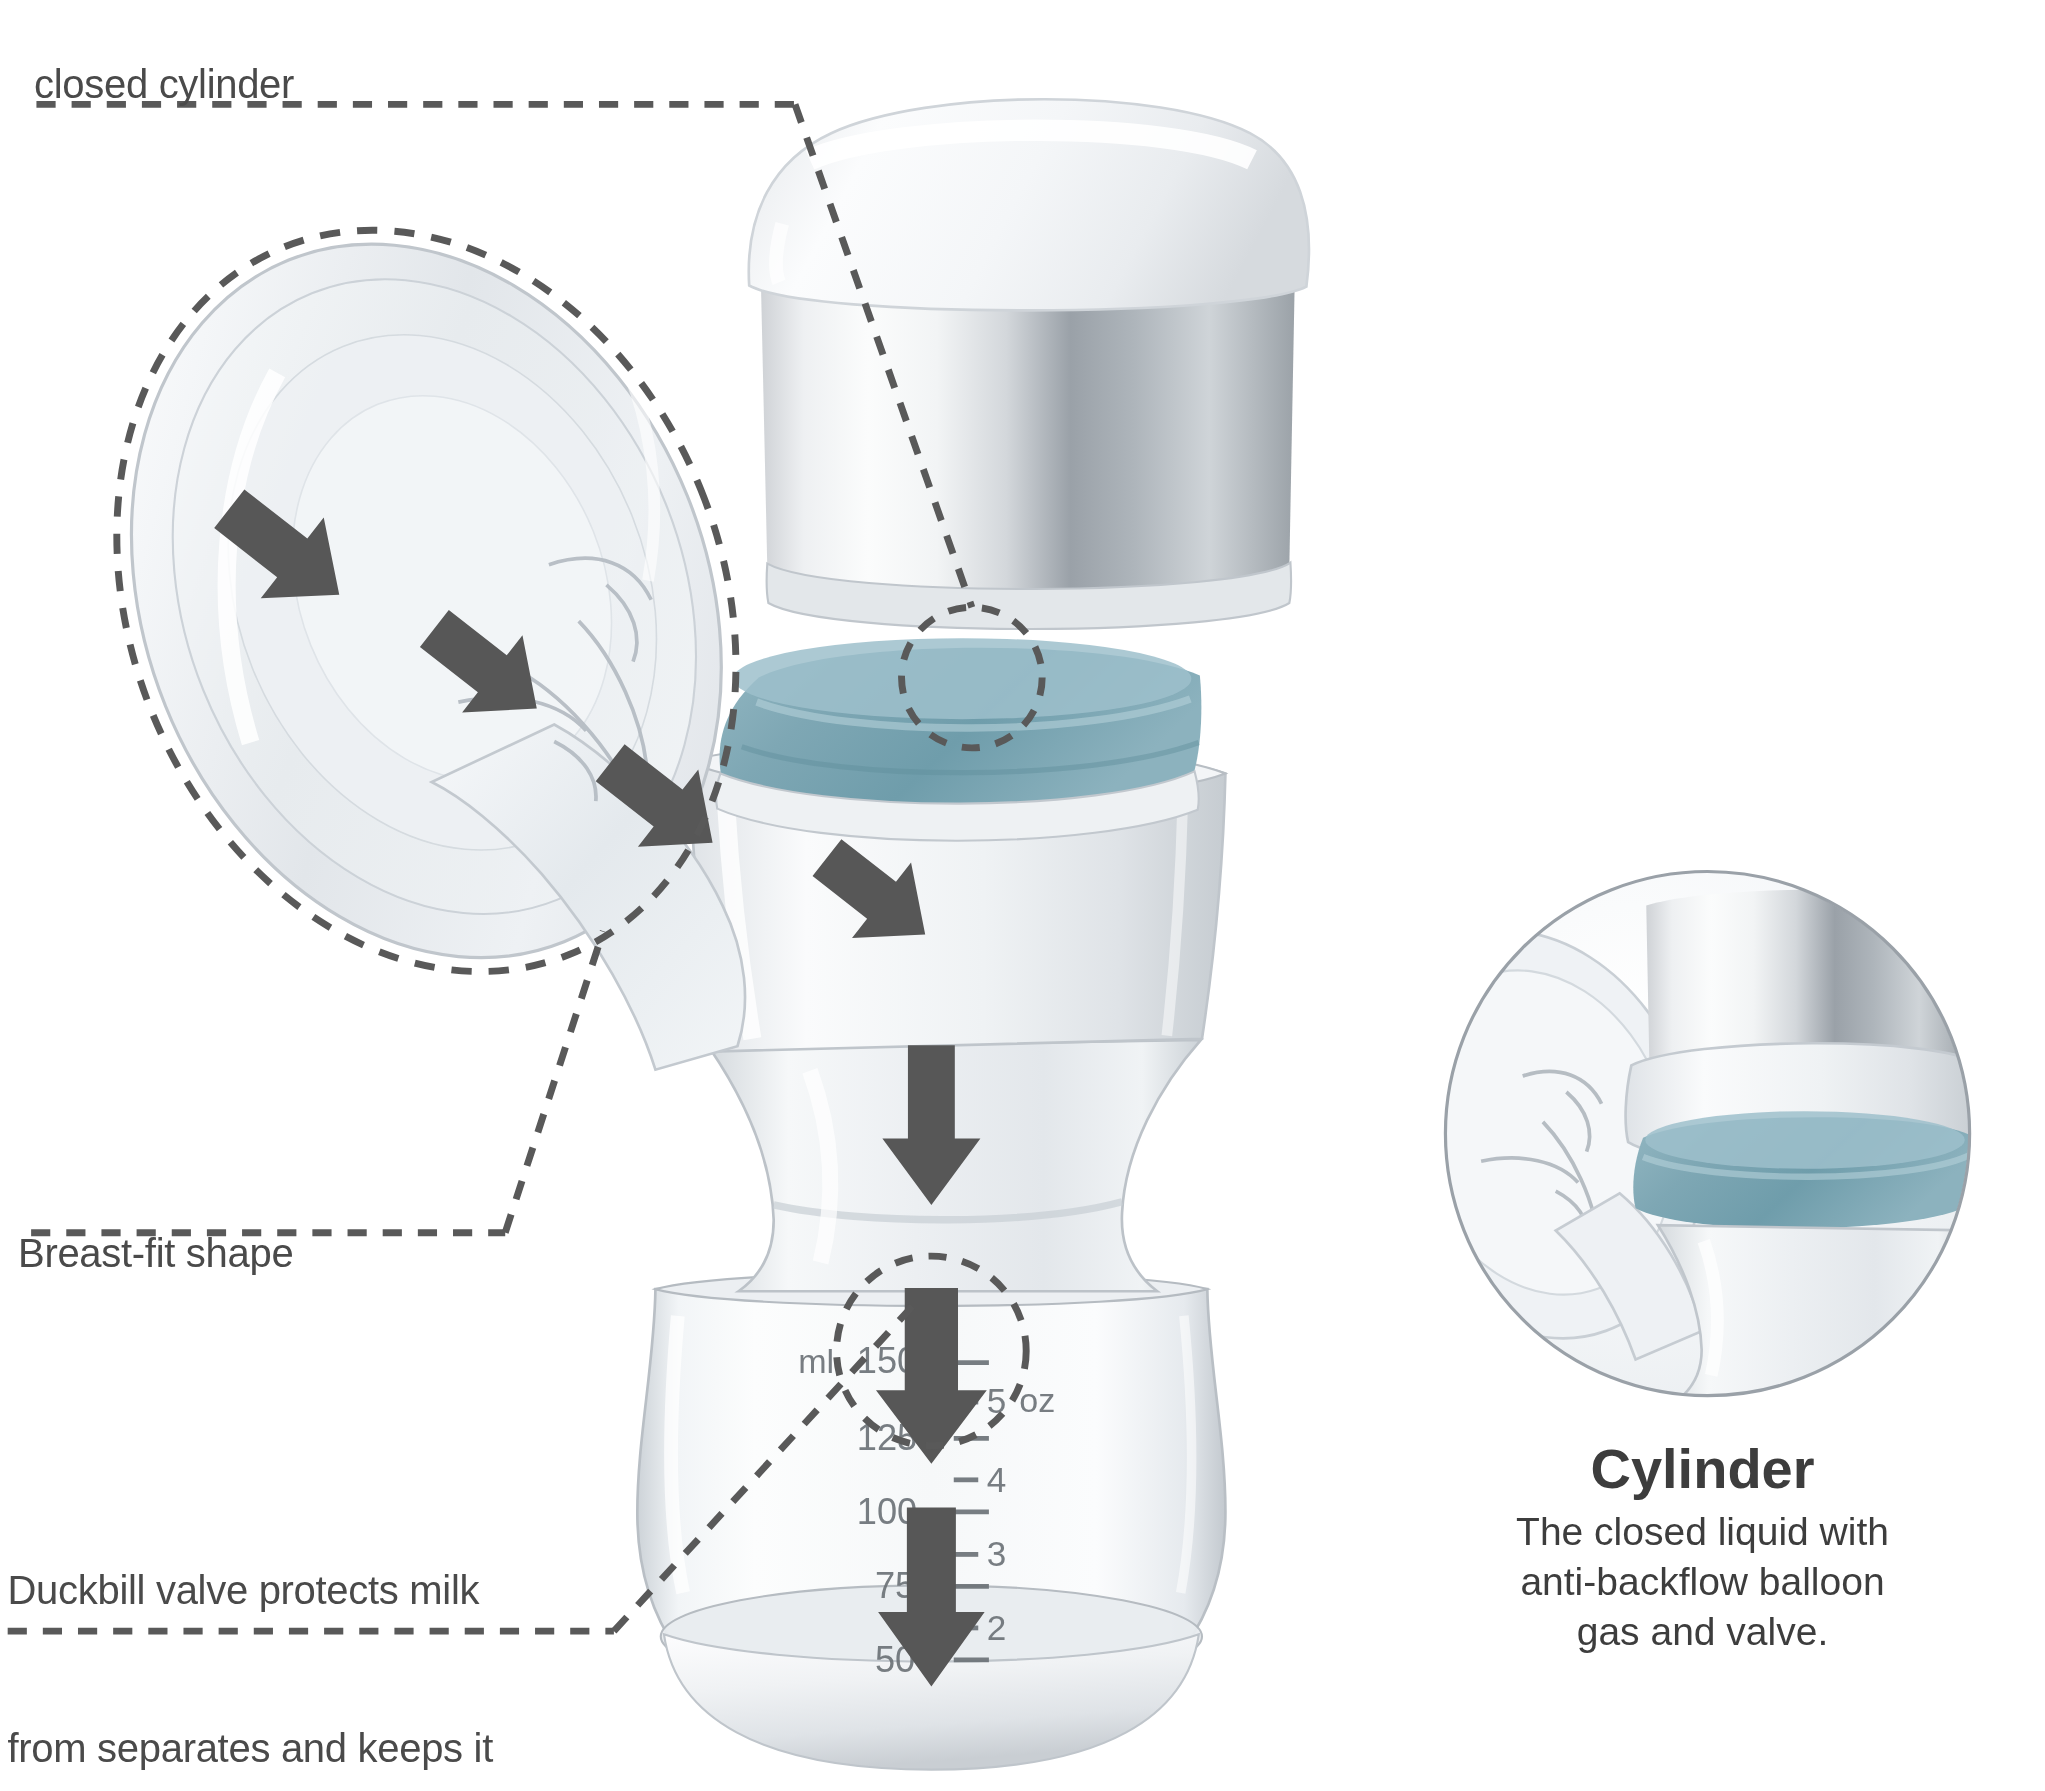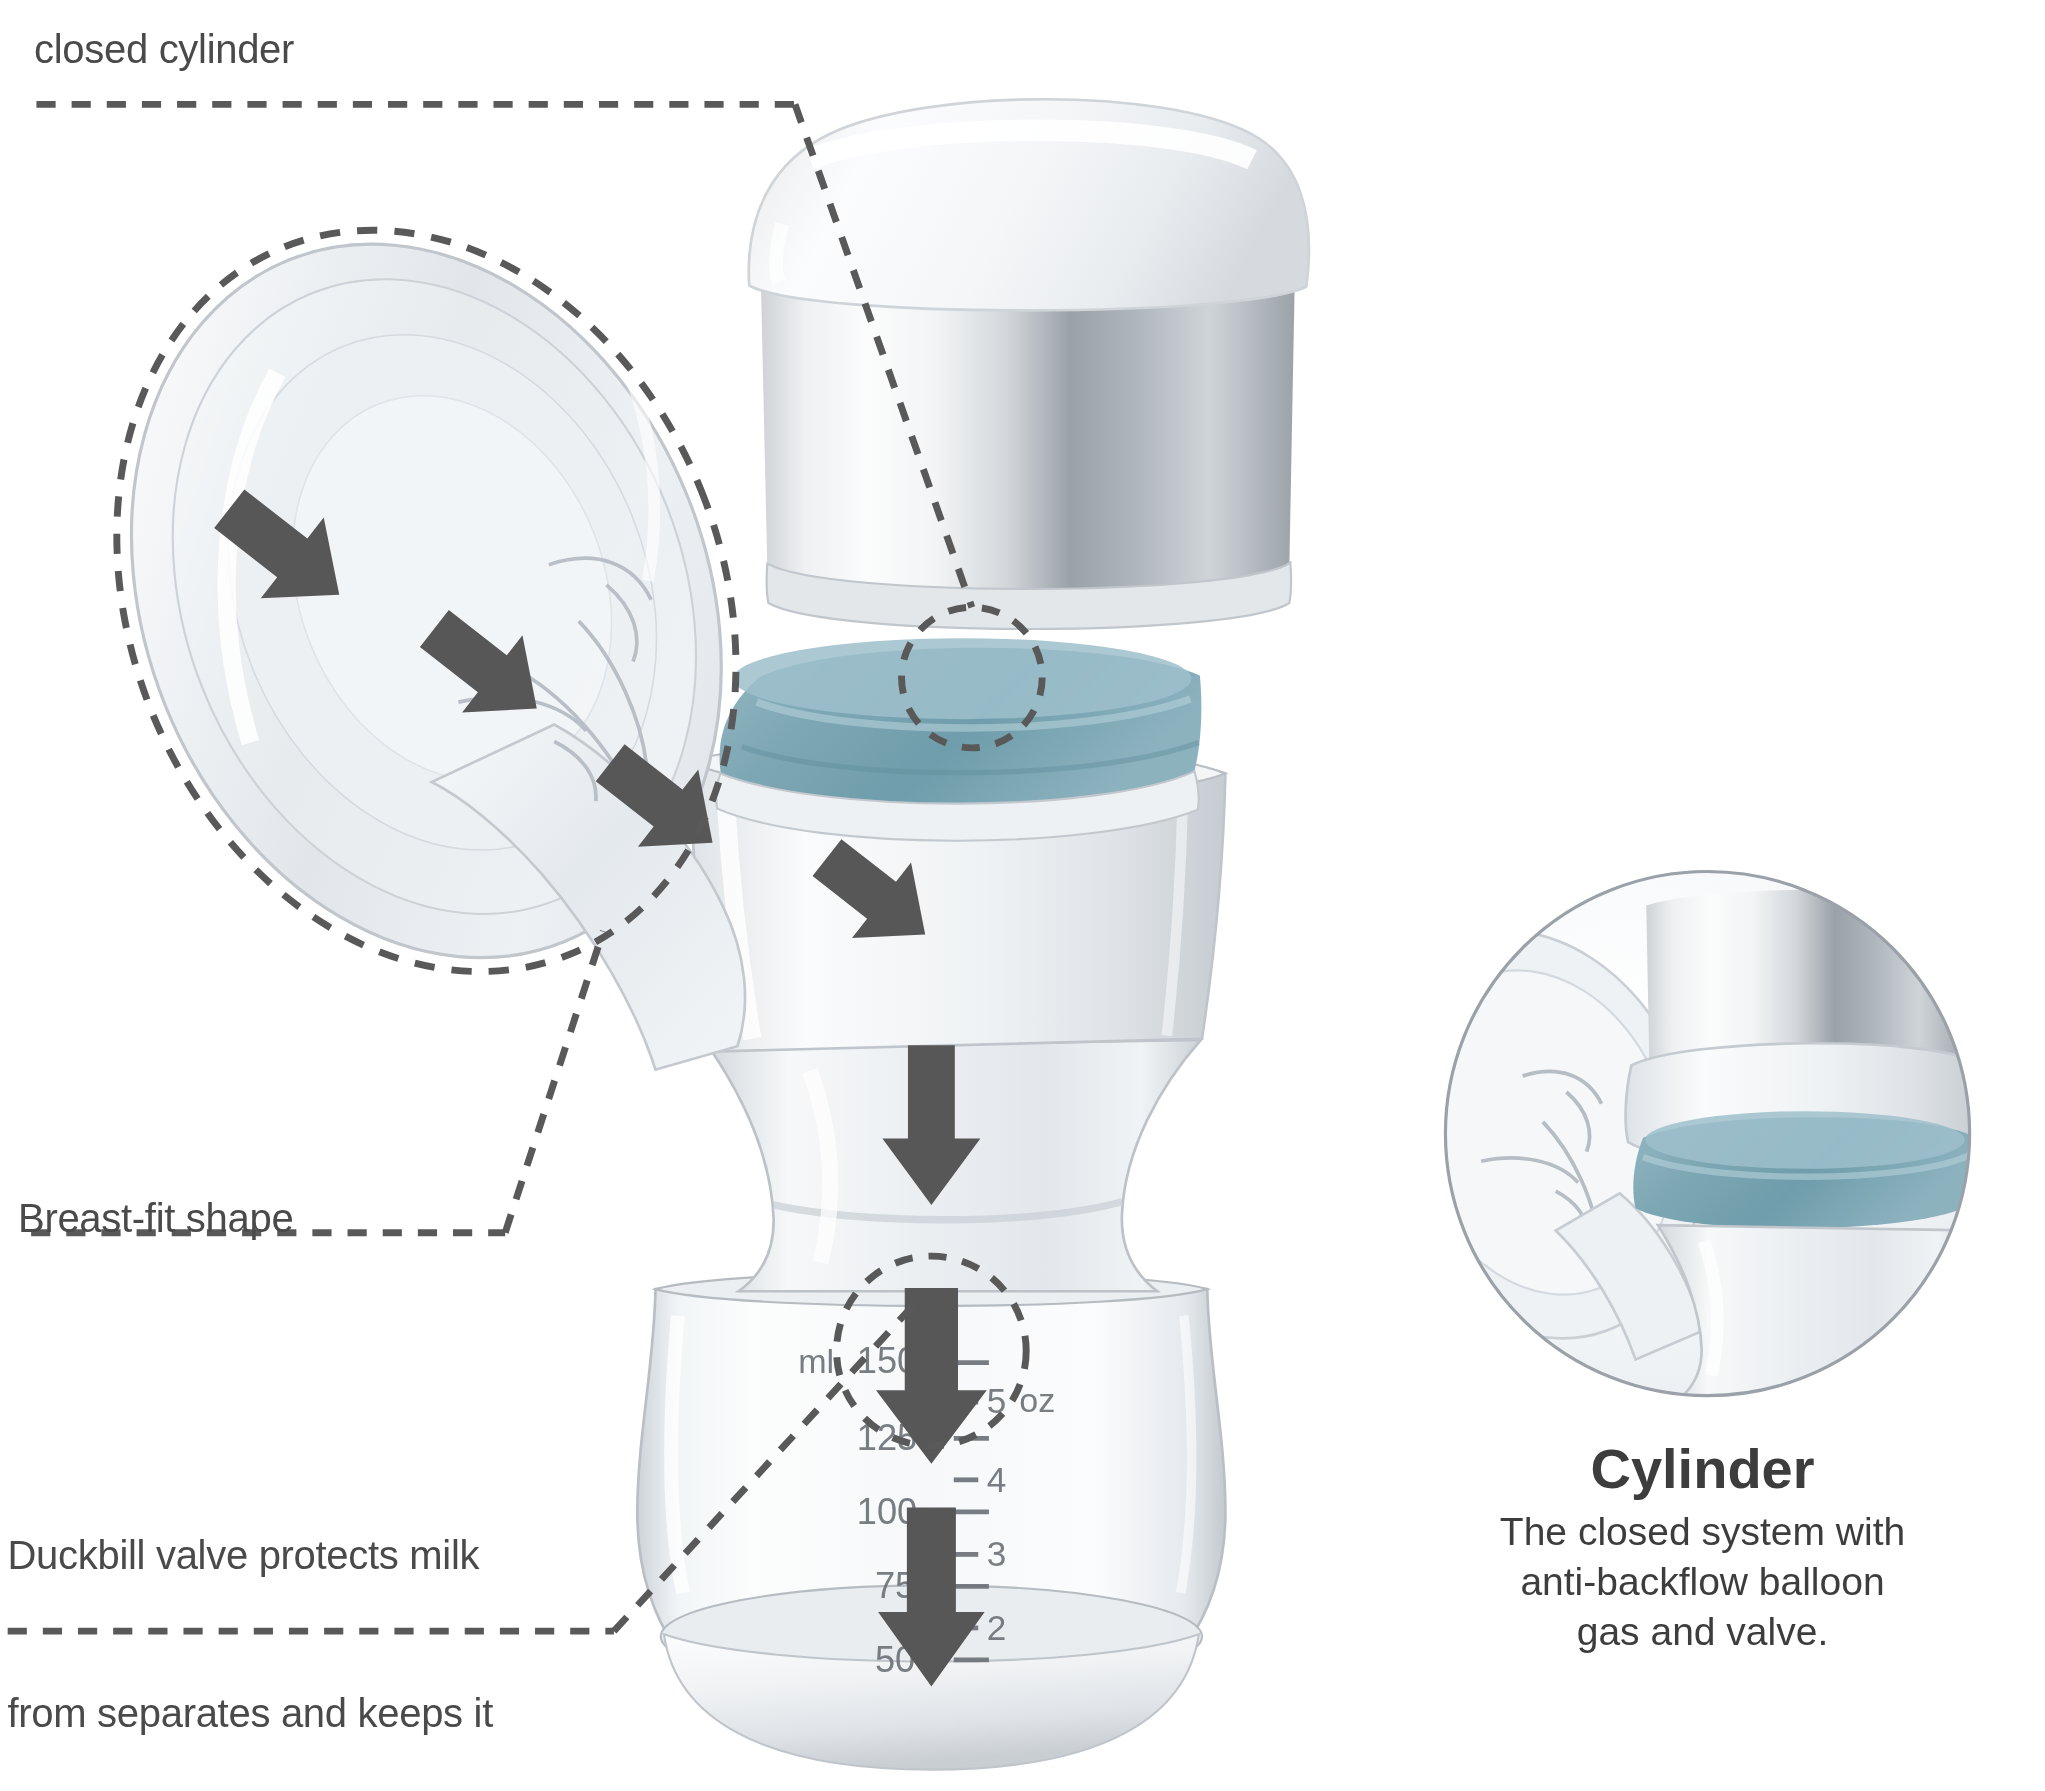--- a/index.html
+++ b/index.html
@@ -24,20 +24,21 @@
     inset: 0;
     width: 2046px;
     height: 1792px;
   }
   .txt {
     position: absolute;
     color: #4a4a4a;
     white-space: pre;
     line-height: 1.18;
     letter-spacing: -0.3px;
+    margin-top: 35px;
   }
   #lbl-closed-cylinder {
     left: 34px;
     top: 25.6px;
     font-size: 40px;
   }
   #lbl-breastfit {
     left: 18px;
     top: 1091px;
     font-size: 40px;
@@ -395,19 +396,19 @@
   </div>
 
   <div class="txt" id="lbl-duckbill">
     <div>Duckbill valve protects milk</div>
     <div>from separates and keeps it</div>
     
   </div>
 
   <div id="cyl-caption">
     <span class="hd">Cylinder</span>
-    <span class="bd">The closed system with</span>
+    <span class="bd">The closed liquid with</span>
     <span class="bd">anti-backflow balloon</span>
     <span class="bd">gas and valve.</span>
   </div>
 
 </div>
 
 
 </body></html>

